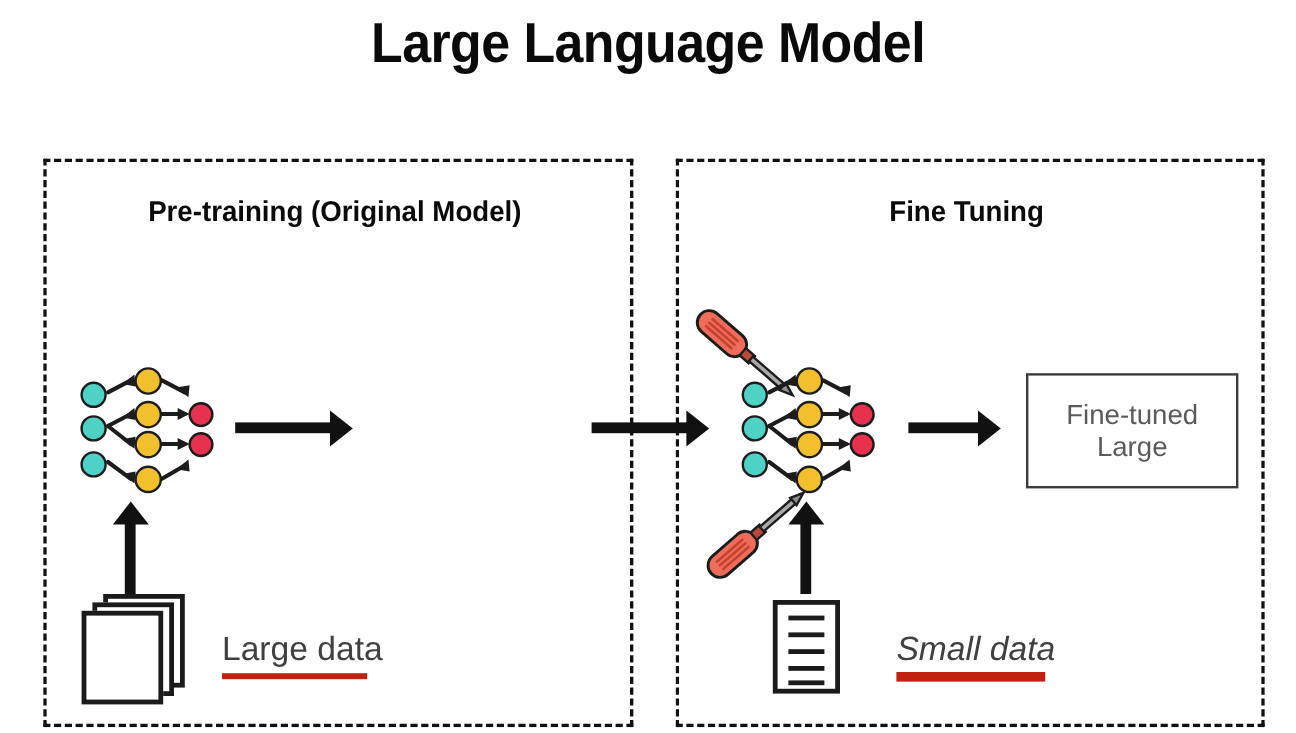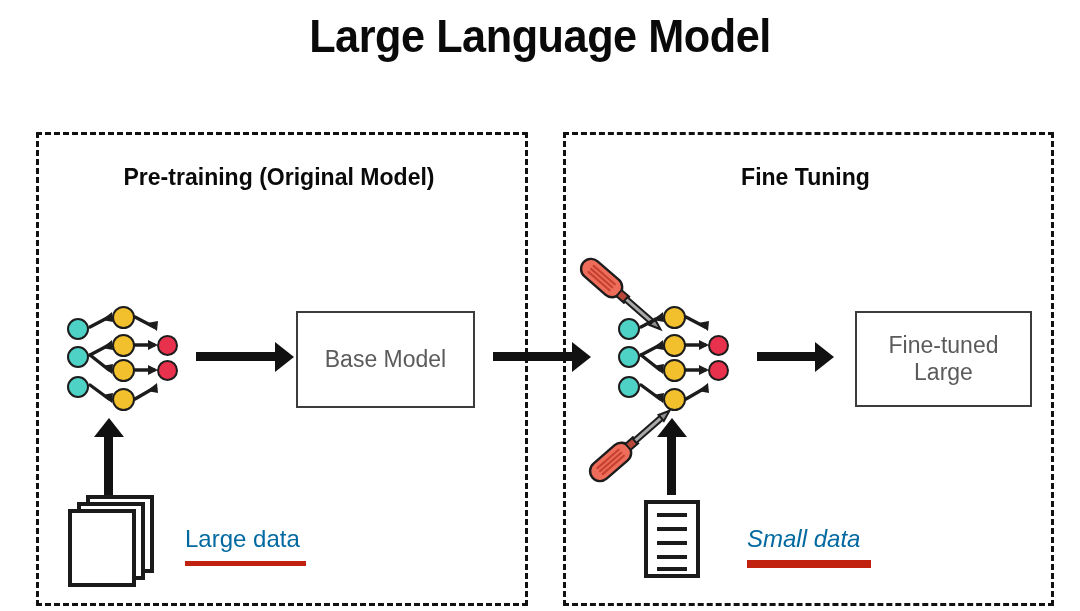--- a/index.html
+++ b/index.html
@@ -72,21 +72,21 @@
   #doc-stack{position:absolute;left:68px;top:495px;width:86px;height:92px;}
   #doc-stack .sheet{position:absolute;border:4px solid #1b1b1b;background:#fff;
                     box-sizing:border-box;width:68px;height:78px;}
   #doc-stack .sheet-back{left:18px;top:0;}
   #doc-stack .sheet-mid{left:9px;top:7px;}
   #doc-stack .sheet-front{left:0;top:14px;}
 
   #doc-single{left:644px;top:500px;width:56px;height:78px;}
 
   
-  .data-label{position:absolute;font-size:24px;color:#0369a1;white-space:nowrap;}
+  .data-label{position:absolute;font-size:28px;color:#404040;white-space:nowrap;}
   #label-large-data{left:185px;top:525px;}
   #label-small-data{left:747px;top:525px;font-style:italic;}
   .underline{position:absolute;background:#c0220f;}
   #underline-large-data{left:185px;top:561px;width:121px;height:5px;}
   #underline-small-data{left:747px;top:560px;width:124px;height:8px;}
 
   
   .screwdriver{position:absolute;width:108px;height:26px;}
   #screwdriver-top{left:582px;top:248px;transform:rotate(41deg);
                    transform-origin:0% 50%;}
@@ -132,23 +132,20 @@
     <div class="node yellow" style="left:50px;top:6px;width:23px;height:23px;"></div>
     <div class="node yellow" style="left:50px;top:34px;width:23px;height:23px;"></div>
     <div class="node yellow" style="left:50px;top:59px;width:23px;height:23px;"></div>
     <div class="node yellow" style="left:50px;top:88px;width:23px;height:23px;"></div>
     <div class="node red" style="left:95px;top:35px;width:21px;height:21px;"></div>
     <div class="node red" style="left:95px;top:60px;width:21px;height:21px;"></div>
   </div>
 
   <div class="arrow" id="arrow-net-to-base"></div>
 
-  <div class="model-box" id="box-base-model">
-    <span>Base Model</span>
-  </div>
 
   <div class="arrow-up" id="arrow-large-data-up"></div>
 
   <div id="doc-stack">
     <div class="sheet sheet-back"></div>
     <div class="sheet sheet-mid"></div>
     <div class="sheet sheet-front">
       <div class="line" style="top:9px;"></div>
       <div class="line" style="top:21px;"></div>
       <div class="line" style="top:33px;"></div>

